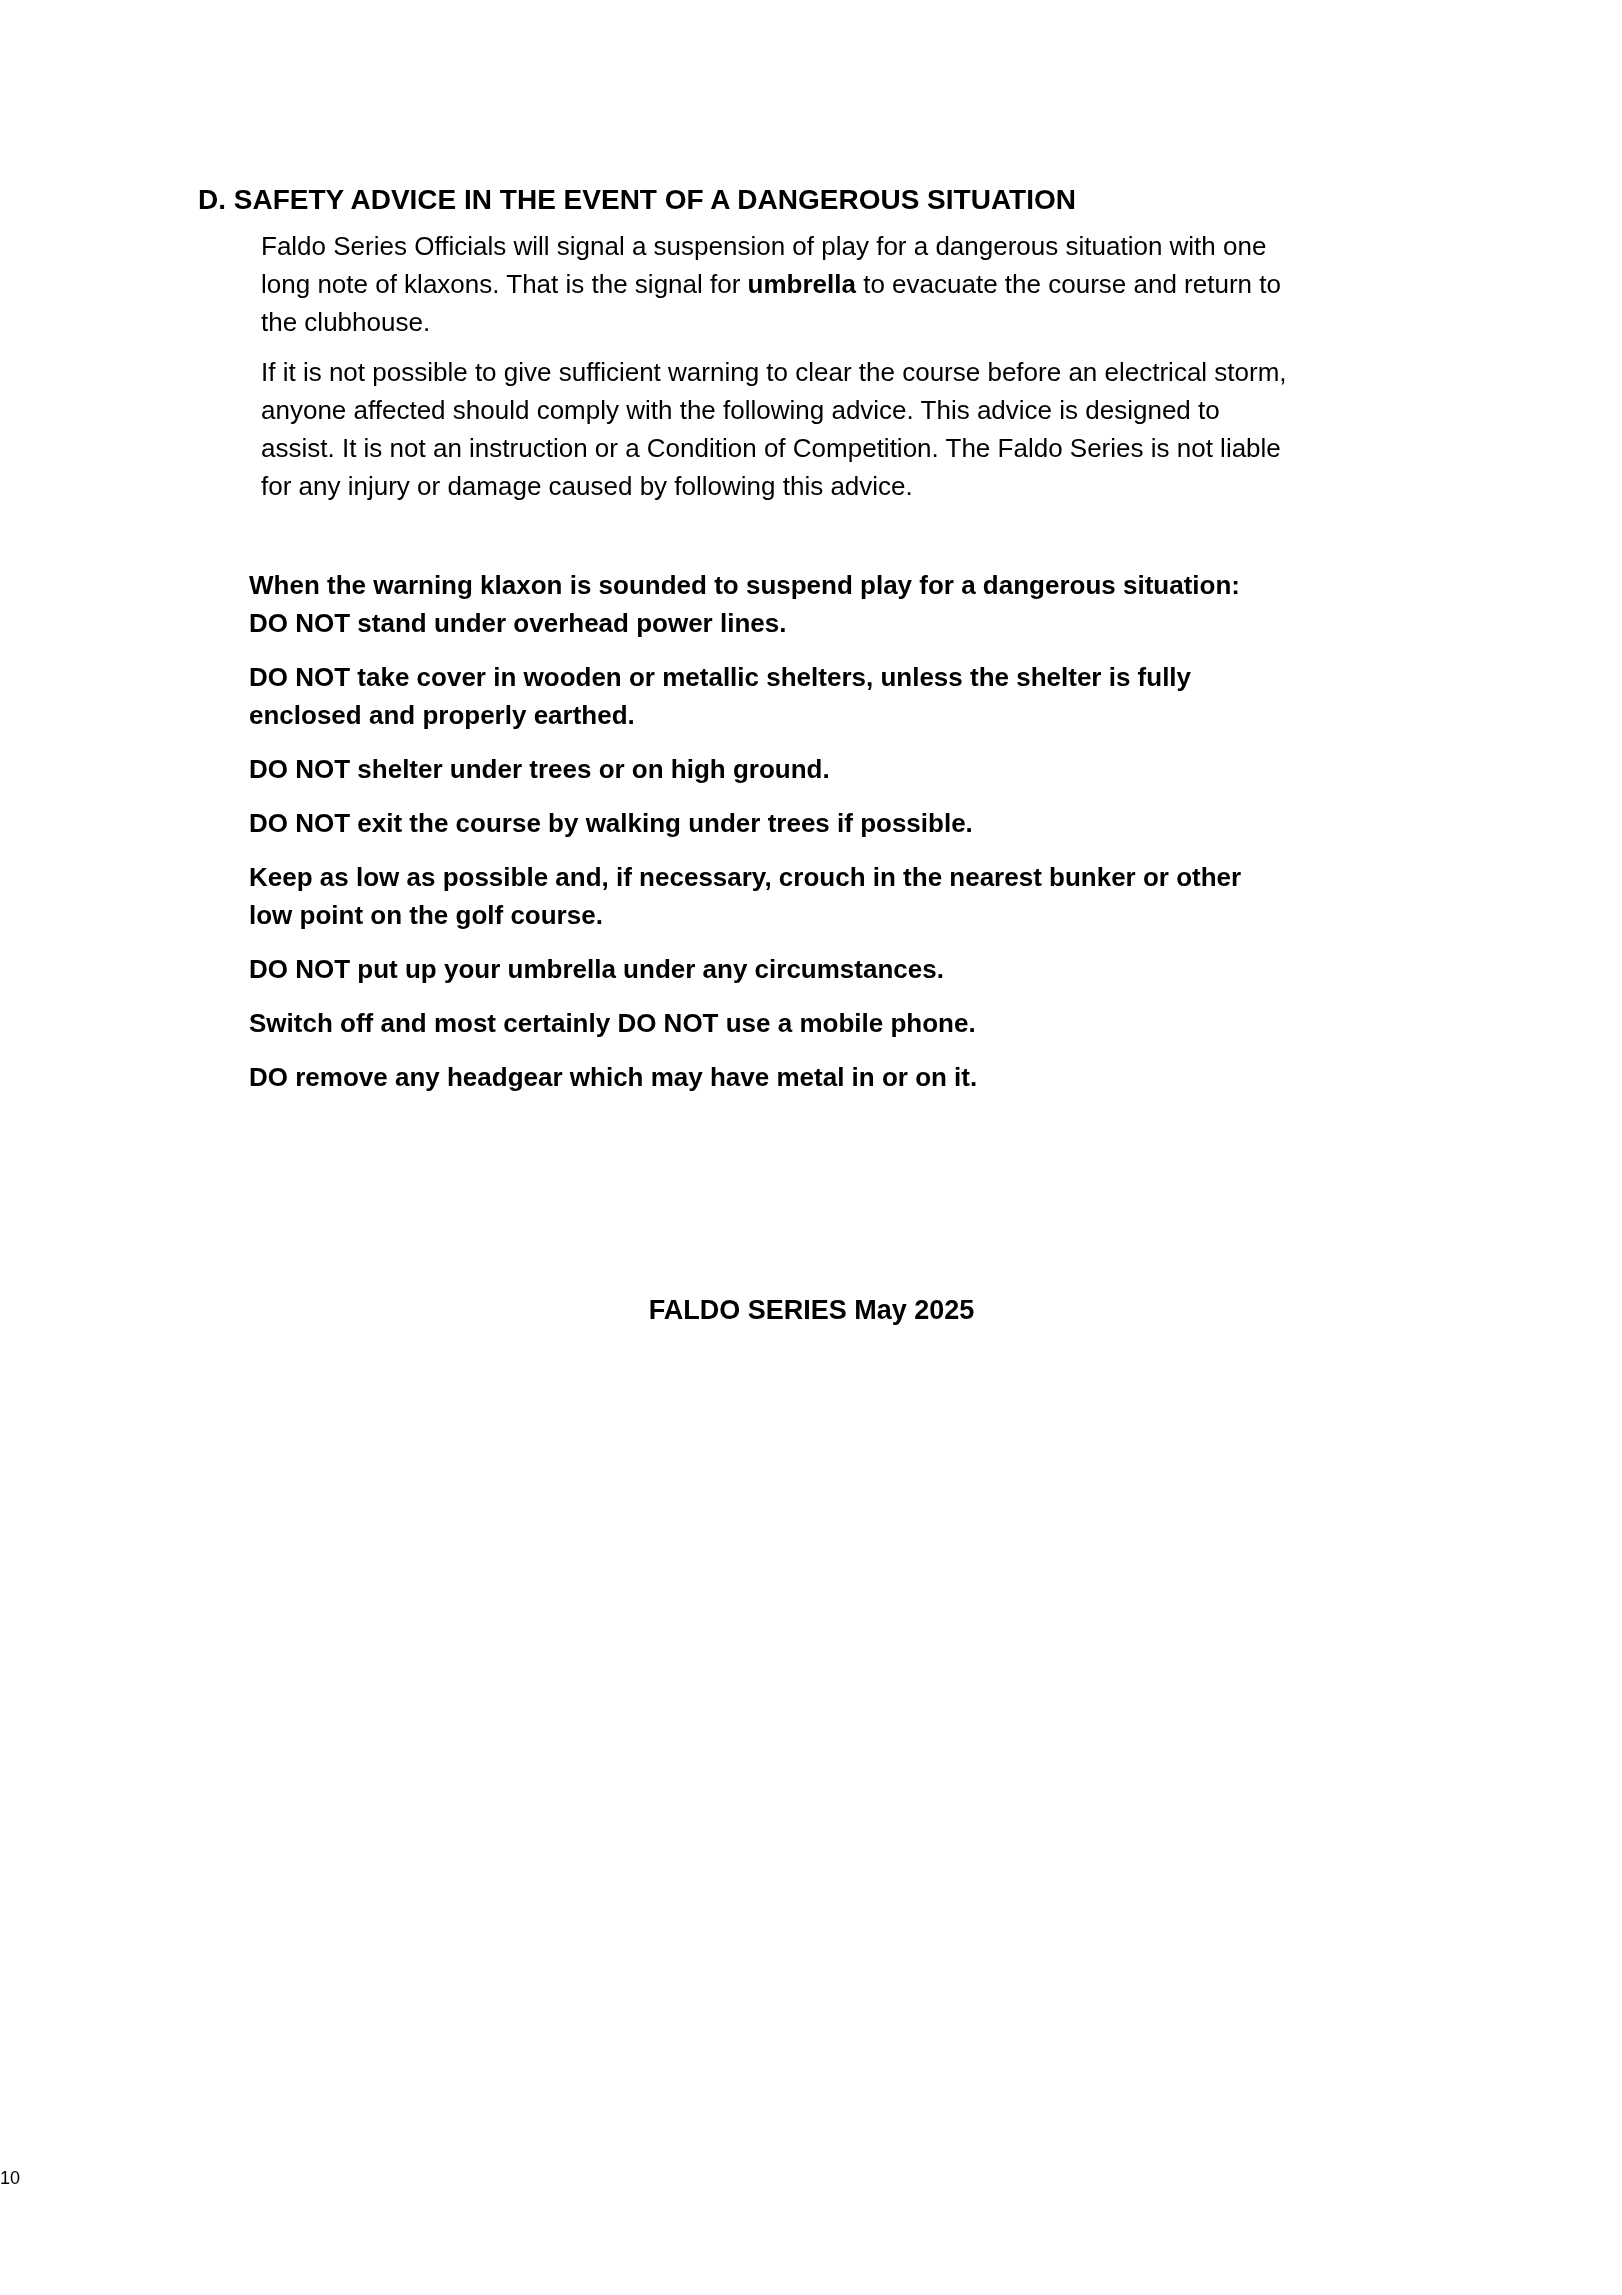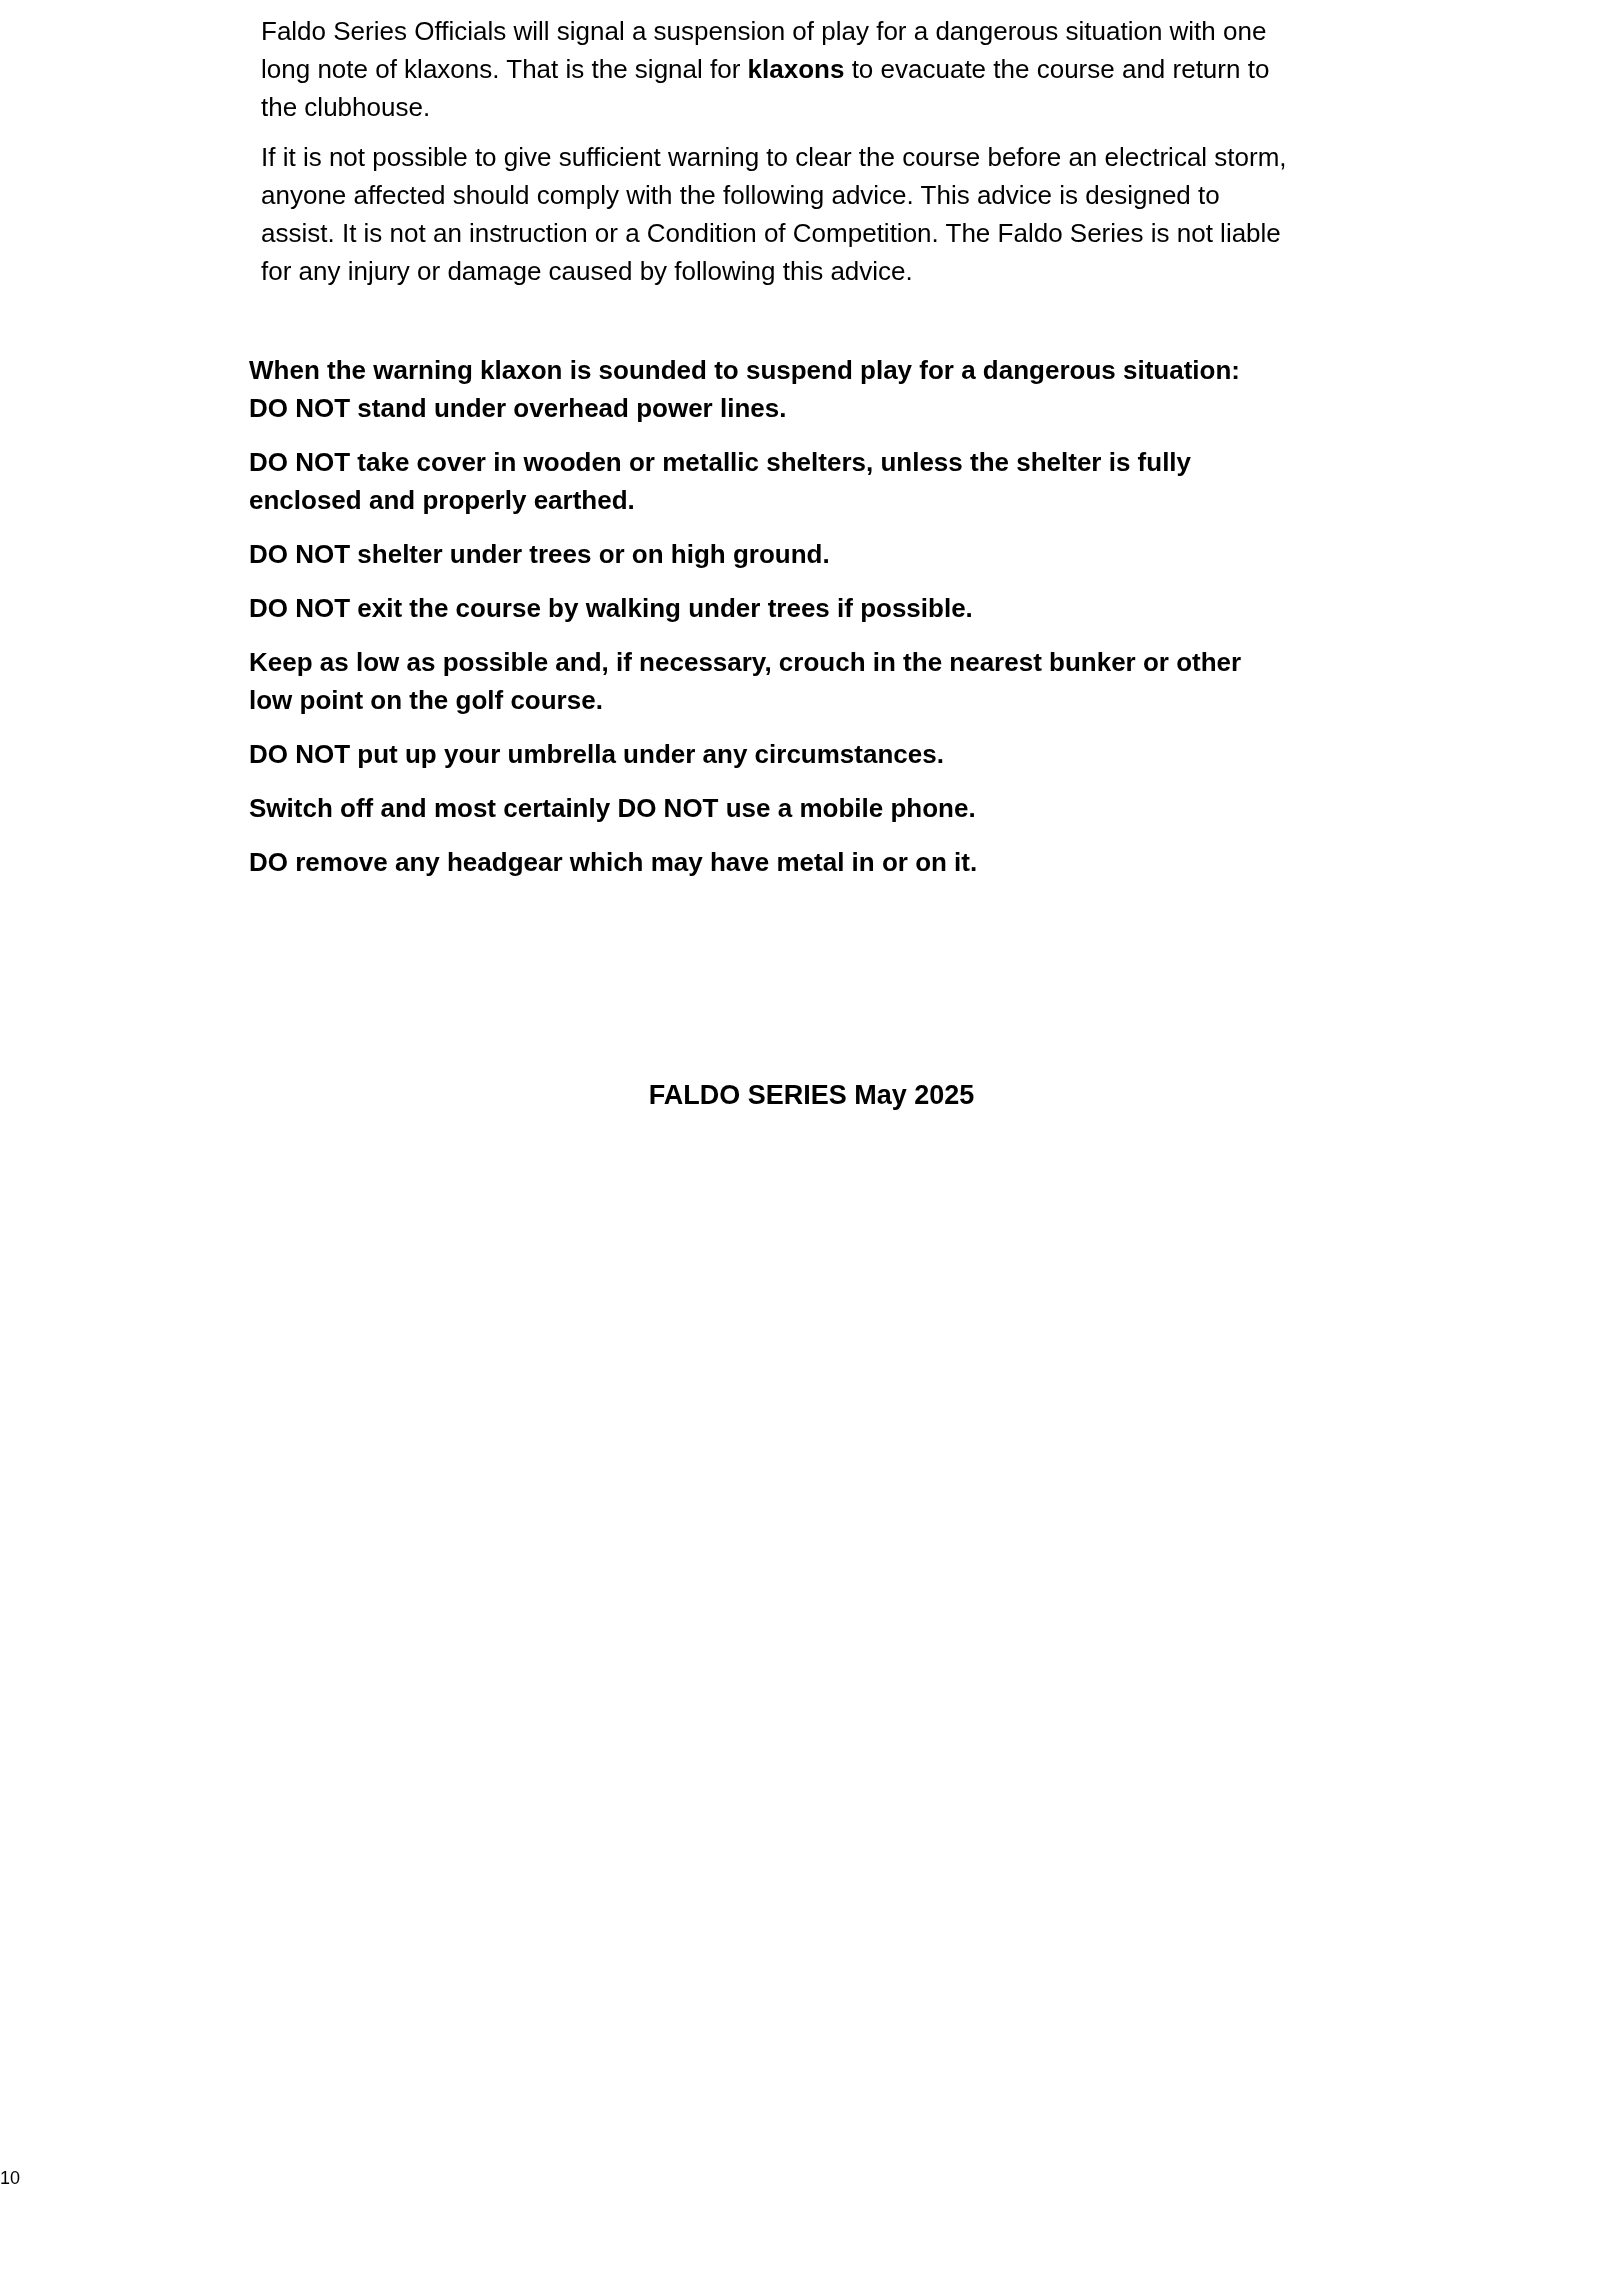--- a/index.html
+++ b/index.html
@@ -57,25 +57,26 @@
     text-align: left;
     font-size: 18px;
     line-height: 32px;
   }
 </style>
 </head>
 <body>
 
 <div class="page">
 
+  <h1 class="heading">D. SAFETY ADVICE IN THE EVENT OF A DANGEROUS SITUATION</h1>
 
   <div class="body-block">
 
     <p class="para-1"><span>Faldo Series Officials will signal a suspension of play for a dangerous situation with one
-long note of klaxons. That is the signal for </span><span class="bold-inline">klaxons</span><span> to evacuate the course and return to
+long note of klaxons. That is the signal for </span><span class="bold-inline">umbrella</span><span> to evacuate the course and return to
 the clubhouse.</span></p>
 
     <p class="para-2">If it is not possible to give sufficient warning to clear the course before an electrical storm,
 anyone affected should comply with the following advice. This advice is designed to
 assist. It is not an instruction or a Condition of Competition. The Faldo Series is not liable
 for any injury or damage caused by following this advice.</p>
 
     <div class="advice">
       <p>When the warning klaxon is sounded to suspend play for a dangerous situation:
 DO NOT stand under overhead power lines.</p>

